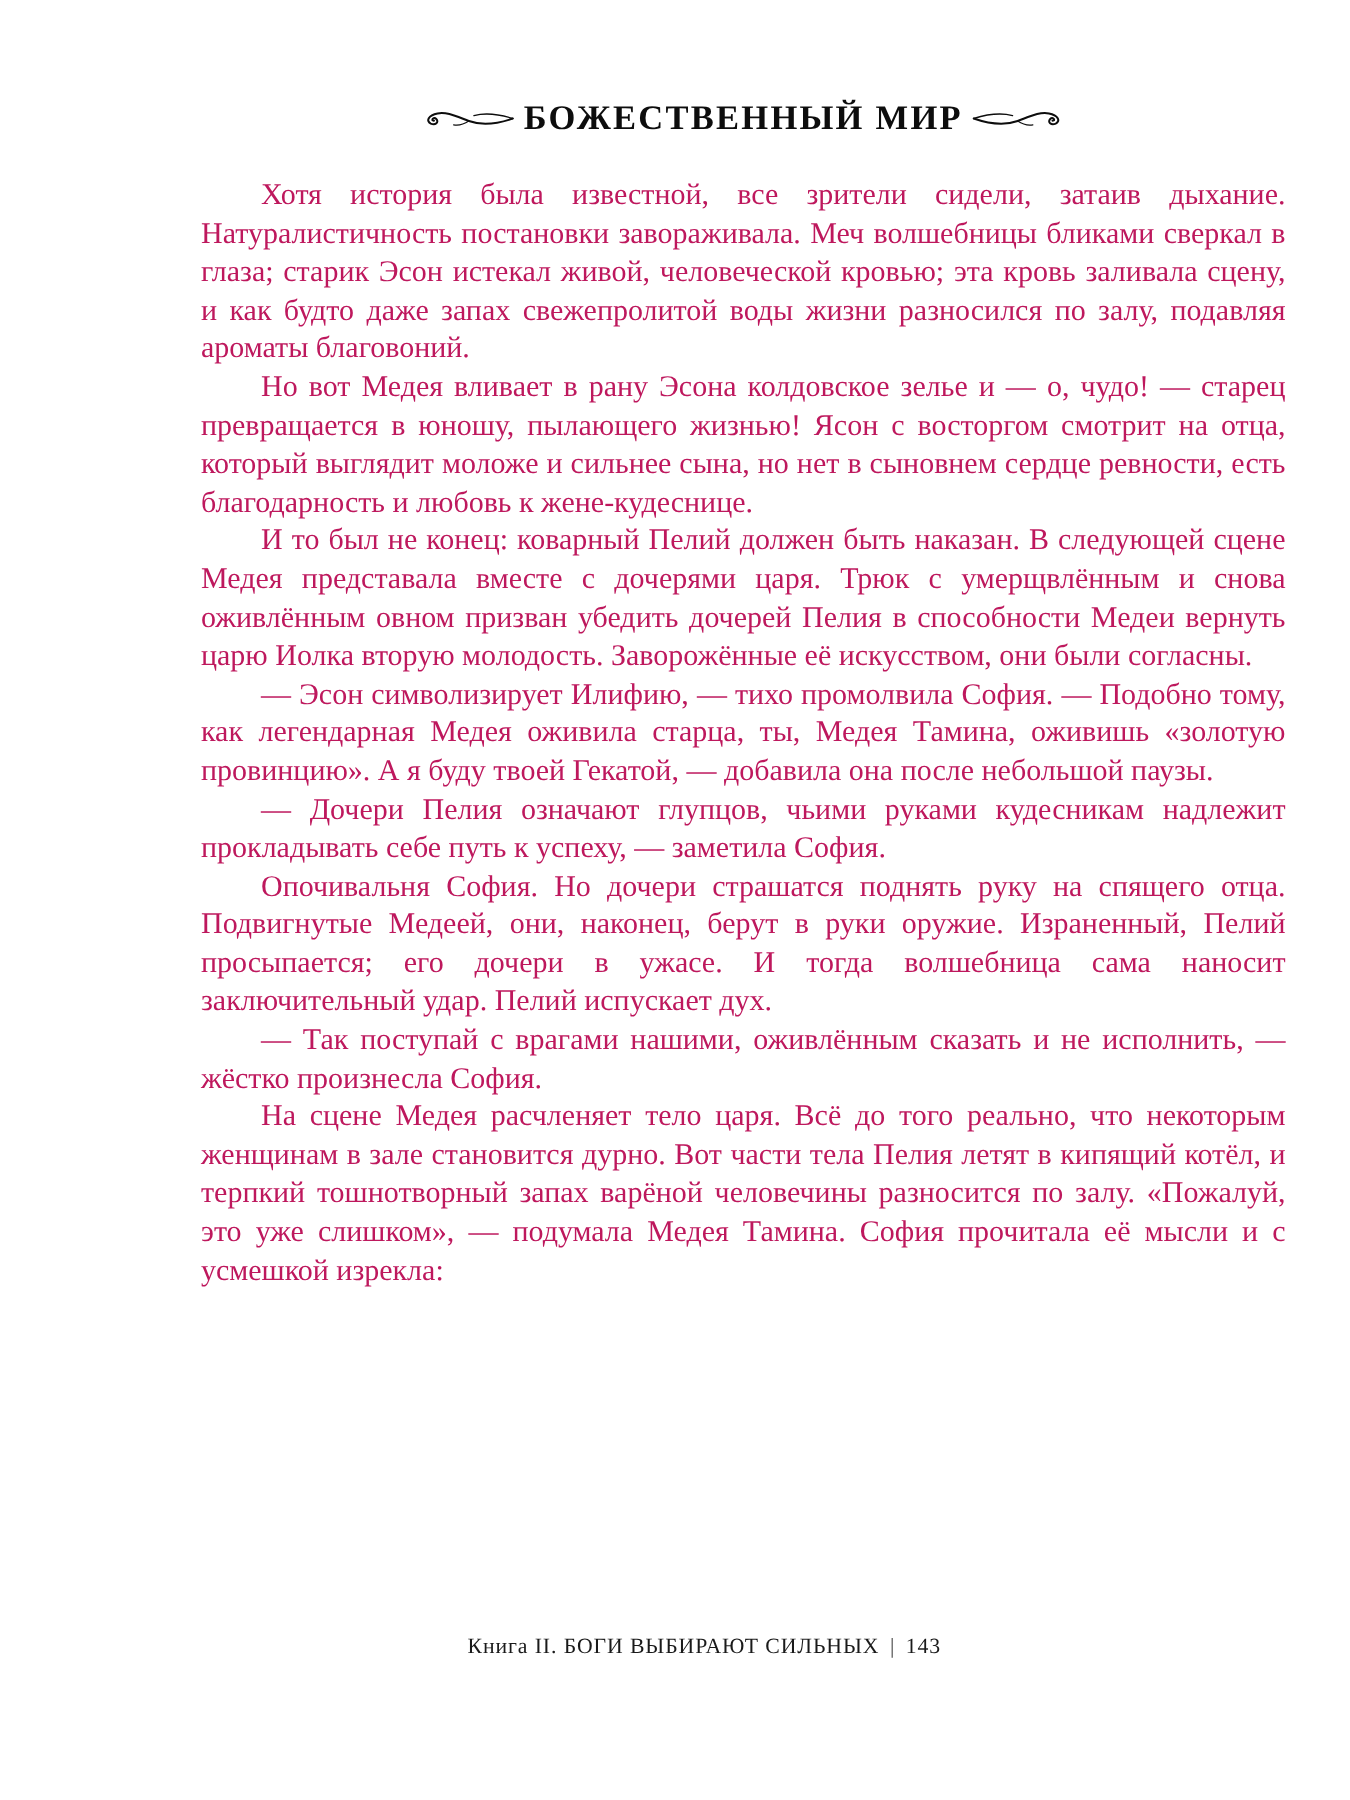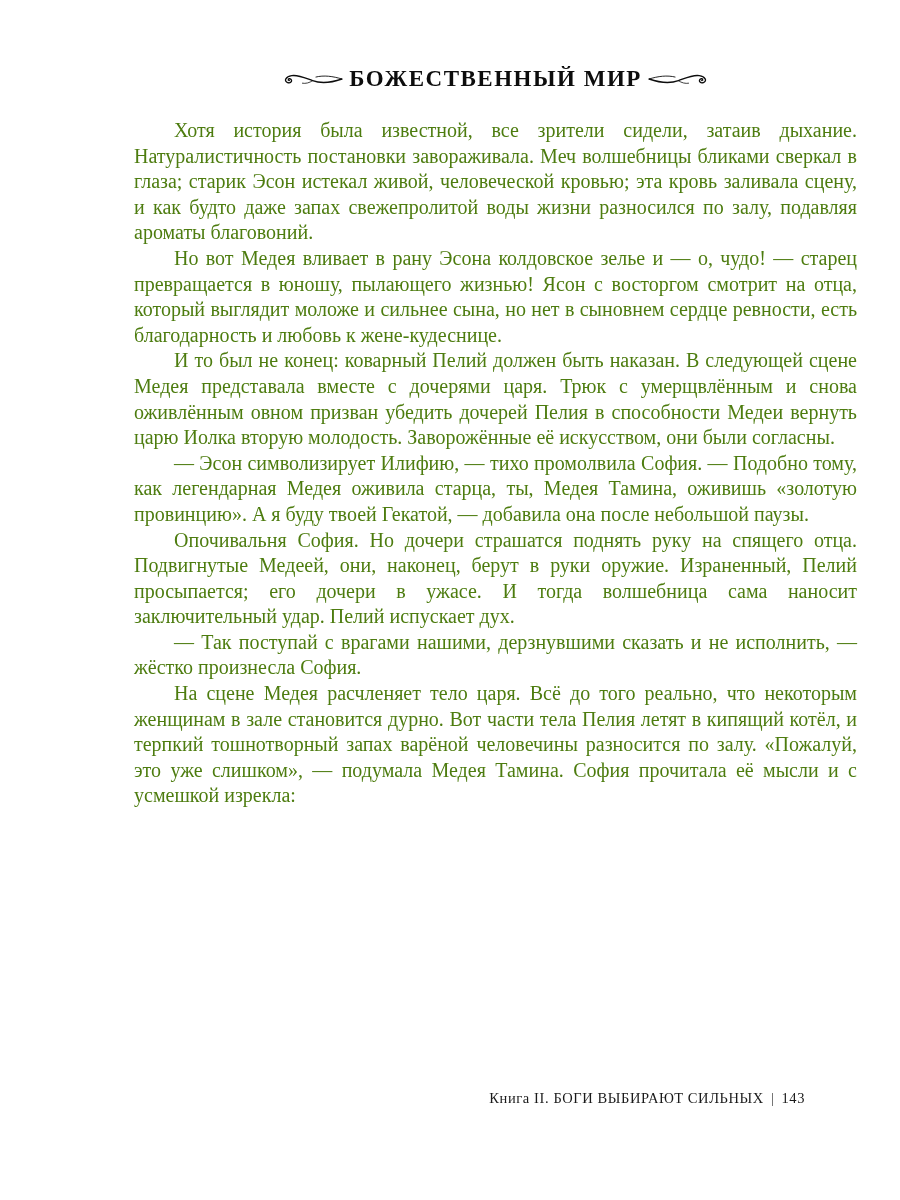--- a/index.html
+++ b/index.html
@@ -44,33 +44,33 @@
     flex: 0 0 auto;
   }
   .flourish.right {
     transform: scaleX(-1);
   }
   .body-text {
     font-size: 20px;
     line-height: 25.6px;
     text-align: justify;
     hyphens: auto;
-    color: #4d7c0f;
+    color: #be185d;
   }
   .body-text p {
     margin: 0;
     padding: 0;
     text-indent: 40px;
   }
   .page-footer {
     position: absolute;
     top: 1090px;
     right: 95px;
     left: 134px;
-    text-align: right;
+    text-align: center;
     font-size: 14.5px;
     letter-spacing: 0.6px;
     color: #1a1a1a;
     white-space: nowrap;
   }
   .page-footer .divider {
     padding: 0 7px;
     color: #444444;
   }
 </style>
@@ -101,22 +101,23 @@
         <circle cx="14.5" cy="16.5" r="1.4" fill="#0d0d0d"></circle>
       </svg>
     </span>
   </div>
 
   <div class="body-text">
     <p>Хотя история была известной, все зрители сидели, затаив дыхание. Натуралистичность постановки завораживала. Меч волшебницы бликами сверкал в глаза; старик Эсон истекал живой, человеческой кровью; эта кровь заливала сцену, и как будто даже запах свежепролитой воды жизни разносился по залу, подавляя ароматы благовоний.</p>
     <p>Но вот Медея вливает в рану Эсона колдовское зелье и — о, чудо! — старец превращается в юношу, пылающего жизнью! Ясон с восторгом смотрит на отца, который выглядит моложе и сильнее сына, но нет в сыновнем сердце ревности, есть благодарность и любовь к жене-кудеснице.</p>
     <p>И то был не конец: коварный Пелий должен быть наказан. В следующей сцене Медея представала вместе с дочерями царя. Трюк с умерщвлённым и снова оживлённым овном призван убедить дочерей Пелия в способности Медеи вернуть царю Иолка вторую молодость. Заворожённые её искусством, они были согласны.</p>
     <p>— Эсон символизирует Илифию, — тихо промолвила София. — Подобно тому, как легендарная Медея оживила старца, ты, Медея Тамина, оживишь «золотую провинцию». А я буду твоей Гекатой, — добавила она после небольшой паузы.</p>
+    <p>— Дочери Пелия означают глупцов, чьими руками кудесникам надлежит прокладывать себе путь к успеху, — заметила София.</p>
     <p>Опочивальня София. Но дочери страшатся поднять руку на спящего отца. Подвигнутые Медеей, они, наконец, берут в руки оружие. Израненный, Пелий просыпается; его дочери в ужасе. И тогда волшебница сама наносит заключительный удар. Пелий испускает дух.</p>
-    <p>— Так поступай с врагами нашими, дерзнувшими сказать и не исполнить, — жёстко произнесла София.</p>
+    <p>— Так поступай с врагами нашими, оживлённым сказать и не исполнить, — жёстко произнесла София.</p>
     <p>На сцене Медея расчленяет тело царя. Всё до того реально, что некоторым женщинам в зале становится дурно. Вот части тела Пелия летят в кипящий котёл, и терпкий тошнотворный запах варёной человечины разносится по залу. «Пожалуй, это уже слишком», — подумала Медея Тамина. София прочитала её мысли и с усмешкой изрекла:</p>
   </div>
 
   <div class="page-footer">
     <span>Книга II. БОГИ ВЫБИРАЮТ СИЛЬНЫХ</span><span class="divider">|</span><span>143</span>
   </div>
 
 </div>
 
 </body></html>

